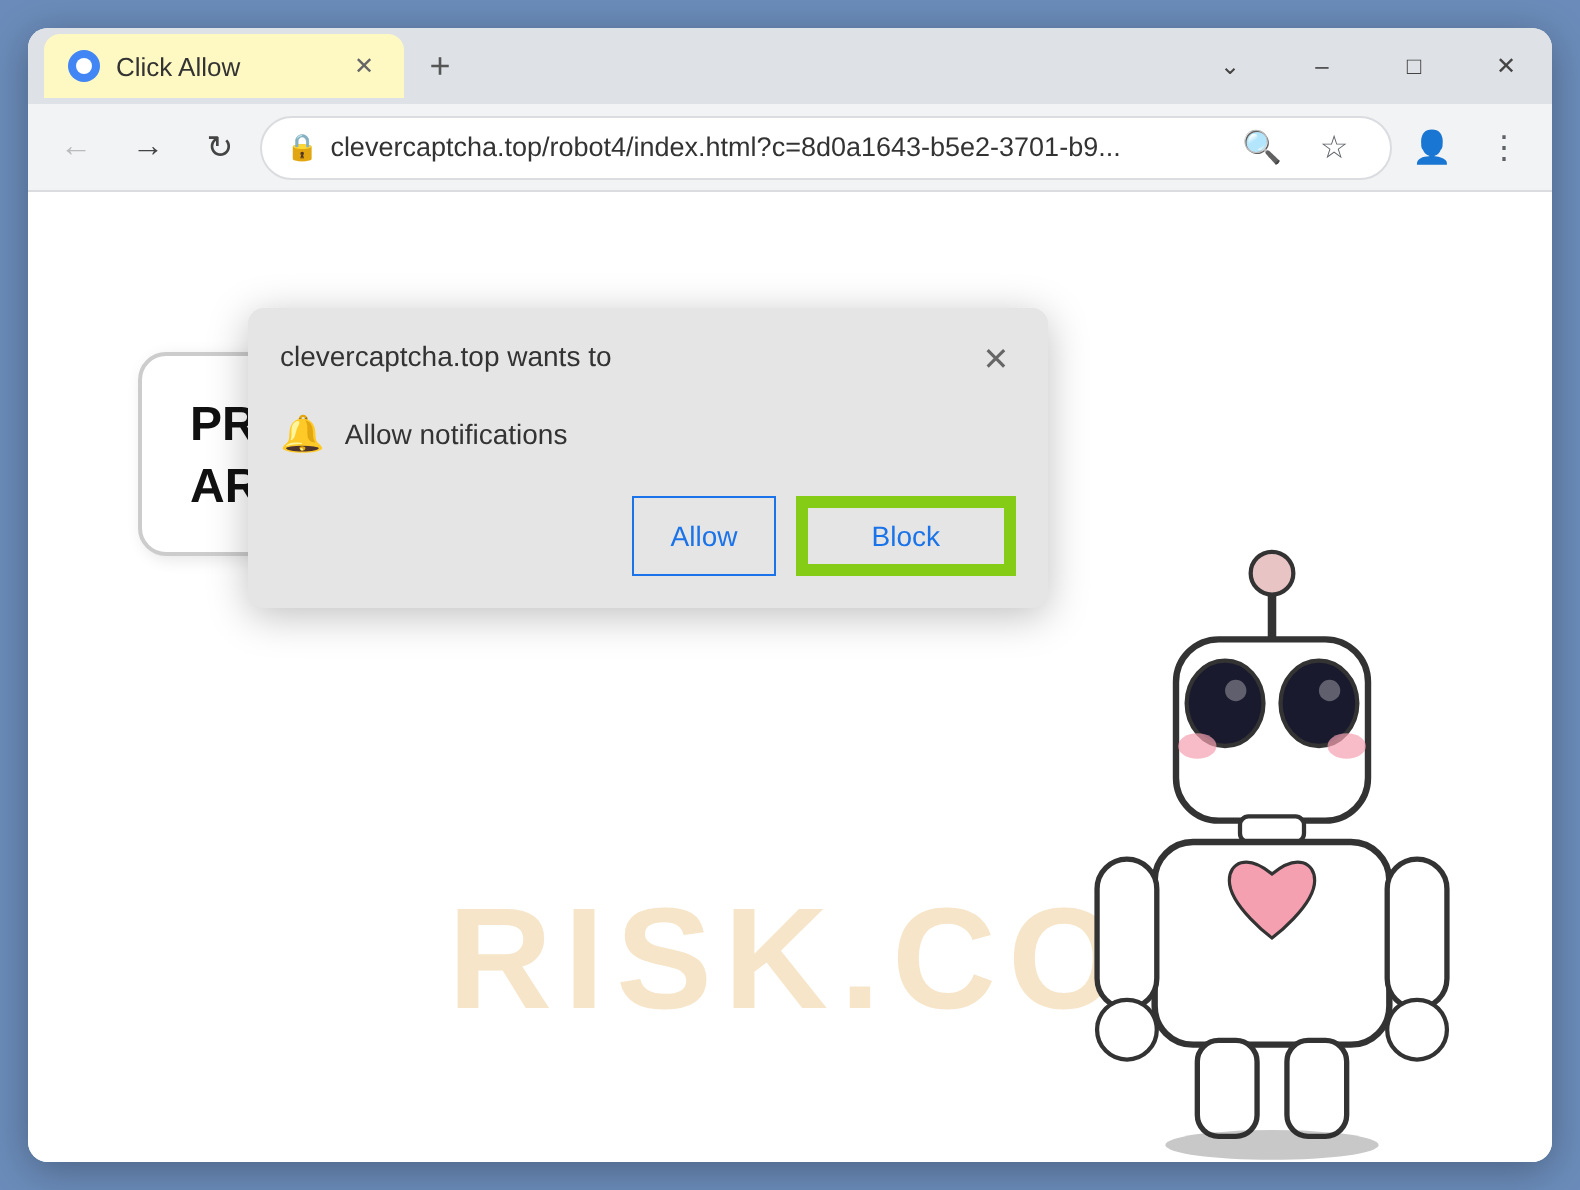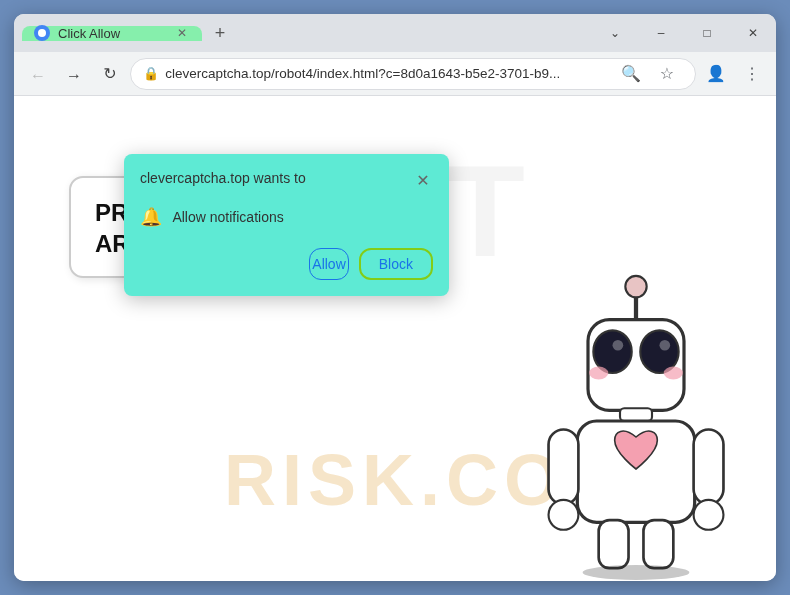--- a/index.html
+++ b/index.html
@@ -34,22 +34,22 @@
       cursor: pointer;
       font-size: 12px;
       color: #444;
       background: transparent;
       border: none;
     }
 
     .tab {
       display: flex;
       align-items: center;
-      height: 15px;
-      background: #86efac;
+      height: 32px;
+      background: #fef9c3;
       border-radius: 8px 8px 0 0;
       padding: 0 12px;
       gap: 8px;
       min-width: 180px;
       max-width: 240px;
       position: relative;
       font-size: 13px;
       color: #333;
     }
 
@@ -232,22 +232,22 @@
       bottom: 0px;
       width: 220px;
       height: 320px;
     }
 
     
     .notification-popup {
       position: absolute;
       top: 58px;
       left: 110px;
-      width: 325px;
-      background: #5eead4;
+      width: 400px;
+      background: #e5e5e5;
       border-radius: 8px;
       box-shadow: 0 4px 20px rgba(0,0,0,0.25);
       padding: 16px;
       z-index: 100;
     }
 
     .popup-header {
       display: flex;
       justify-content: space-between;
       align-items: flex-start;
@@ -290,35 +290,35 @@
       color: #333;
     }
 
     .popup-buttons {
       display: flex;
       gap: 10px;
       justify-content: flex-end;
     }
 
     .btn-allow {
-      padding: 6px 2px;
+      padding: 6px 18px;
       background: transparent;
       border: 1px solid #1a73e8;
-      border-radius: 12px;
+      border-radius: 0;
       color: #1a73e8;
       font-size: 14px;
       cursor: pointer;
       font-family: inherit;
     }
 
     .btn-block {
-      padding: 6px 18px;
+      padding: 6px 32px;
       background: transparent;
-      border: 2px solid #84cc16;
-      border-radius: 12px;
+      border: 6px solid #84cc16;
+      border-radius: 0;
       color: #1a73e8;
       font-size: 14px;
       cursor: pointer;
       font-family: inherit;
     }
 
     
     .robot-svg {
       width: 100%;
       height: 100%;

